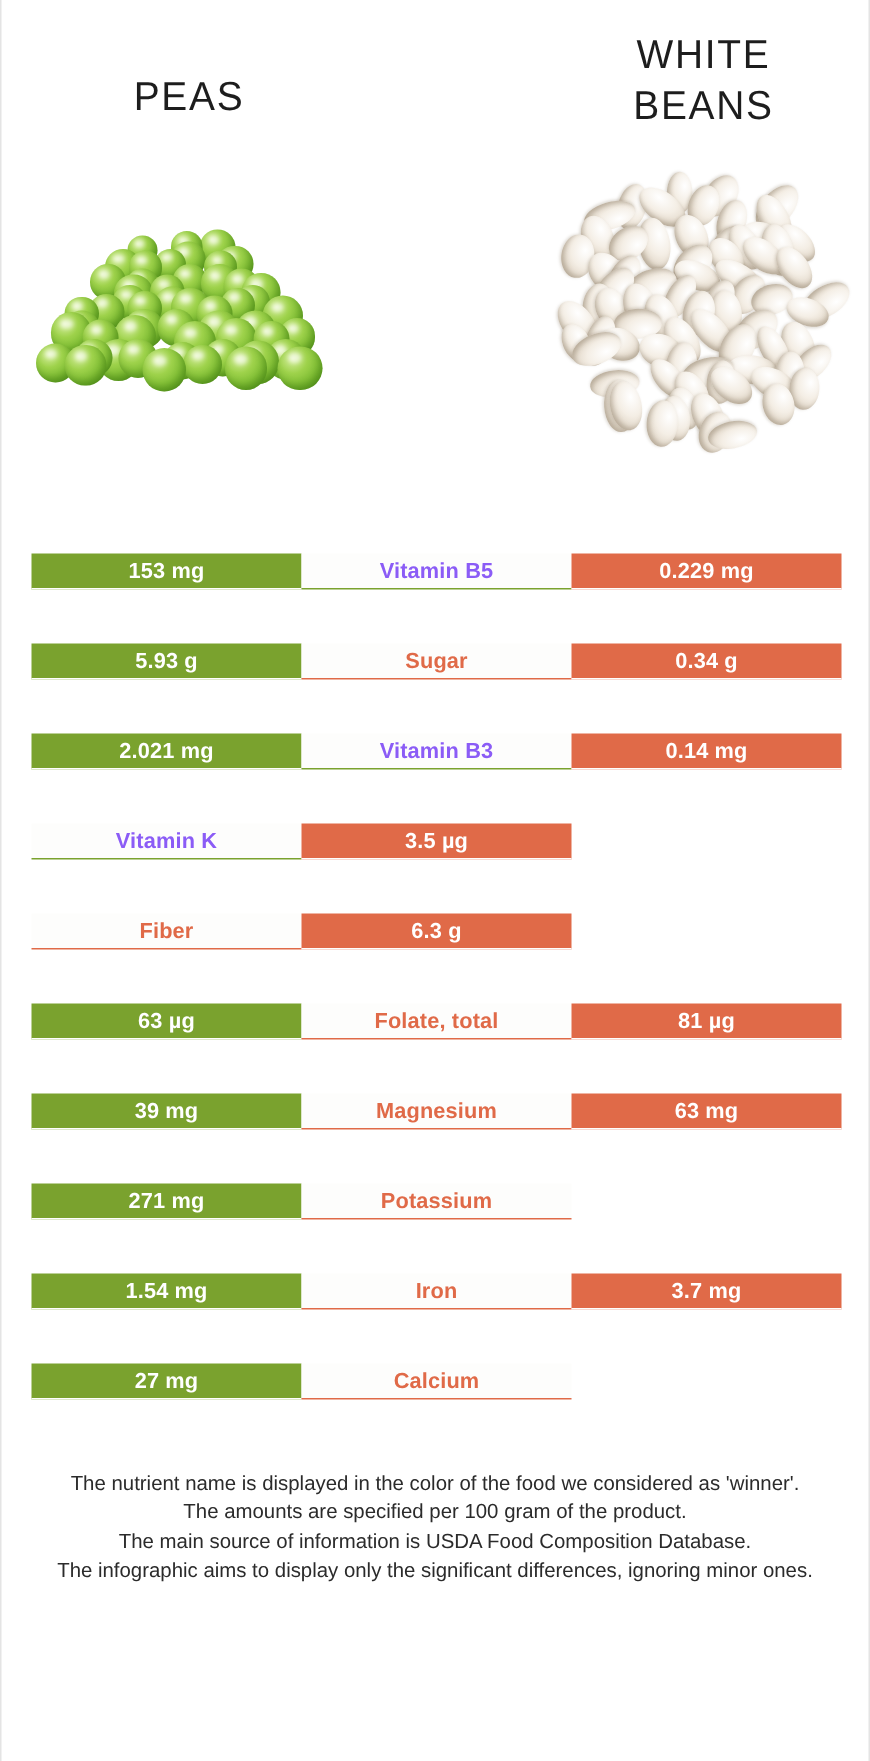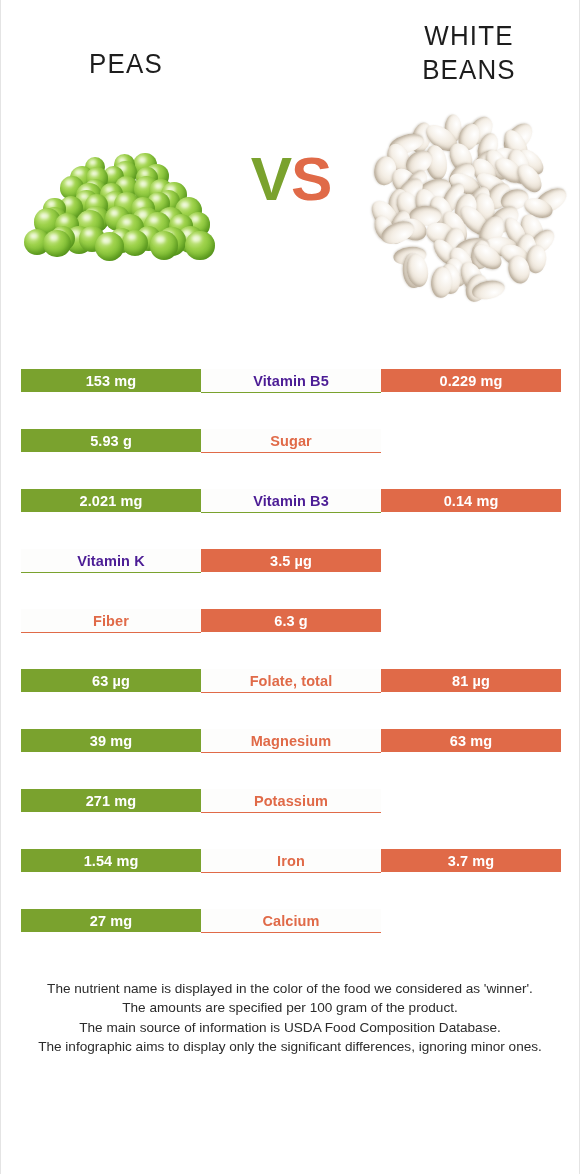--- a/index.html
+++ b/index.html
@@ -137,21 +137,21 @@
     background: #e06a48;
     color: #ffffff;
     border-bottom: 1px solid #ffffff;
   }
   .cell-mid {
     width: 180px;
     background: #fdfdfc;
     font-weight: 700;
     font-size: 14.5px;
   }
-  .row.win-left  .cell-mid { color: #4c1d95; border-bottom: 1px solid #7aa22e; }
+  .row.win-left  .cell-mid { color: #8b5cf6; border-bottom: 1px solid #7aa22e; }
   .row.win-right .cell-mid { color: #e06a48; border-bottom: 1px solid #e06a48; }
   .row:first-child .cell-mid { border-top: 1px solid transparent; }
 
   
   .footer {
     margin: 46px 26px 0 26px;
     text-align: center;
     font-size: 13.6px;
     line-height: 1.42;
     color: #2b2b2b;
@@ -221,23 +221,20 @@
           <div class="pea" style="left: 89.9px; top: 86.1px; width: 25.4px; height: 25.4px;"></div>
           <div class="pea" style="left: 4.5px; top: 86.7px; width: 26.6px; height: 26.6px;"></div>
           <div class="pea" style="left: 102.5px; top: 87.7px; width: 26px; height: 26px;"></div>
           <div class="pea" style="left: 24.3px; top: 87.8px; width: 27.7px; height: 27.7px;"></div>
           <div class="pea" style="left: 166px; top: 88.6px; width: 29.5px; height: 29.5px;"></div>
           <div class="pea" style="left: 130.5px; top: 89px; width: 28.8px; height: 28.8px;"></div>
           <div class="pea" style="left: 76px; top: 90px; width: 29.4px; height: 29.4px;"></div>
         </div>
     </div>
 
-    <div class="vs">
-      <span class="v">V</span><span class="s">S</span>
-    </div>
 
     <div class="hero-cell hero-right">
       <div class="beans-wrap" id="beans-wrap">
           <div class="bean" style="left: 70.4px; top: 7.7px; width: 28.1px; height: 17px; transform: rotate(90.9deg);"></div>
           <div class="bean" style="left: 95.9px; top: 8.3px; width: 30.3px; height: 21.3px; transform: rotate(124.3deg);"></div>
           <div class="bean" style="left: 85.6px; top: 15.1px; width: 28px; height: 20px; transform: rotate(111.4deg);"></div>
           <div class="bean" style="left: 37.1px; top: 15.7px; width: 30.7px; height: 19.1px; transform: rotate(106.2deg);"></div>
           <div class="bean" style="left: 54.6px; top: 15.9px; width: 34.8px; height: 20.3px; transform: rotate(35.2deg);"></div>
           <div class="bean" style="left: 132.4px; top: 16.4px; width: 34.6px; height: 20.6px; transform: rotate(131.8deg);"></div>
           <div class="bean" style="left: 20px; top: 22.7px; width: 35px; height: 17.8px; transform: rotate(164.1deg);"></div>
@@ -316,20 +313,21 @@
 
   <div class="table" id="comparison-table">
       <div class="row win-left">
         <div class="cell cell-left">153 mg</div>
         <div class="cell cell-mid">Vitamin B5</div>
         <div class="cell cell-right">0.229 mg</div>
       </div>
       <div class="row win-right">
         <div class="cell cell-left">5.93 g</div>
         <div class="cell cell-mid">Sugar</div>
+        <div class="cell cell-right">0.34 g</div>
       </div>
       <div class="row win-left">
         <div class="cell cell-left">2.021 mg</div>
         <div class="cell cell-mid">Vitamin B3</div>
         <div class="cell cell-right">0.14 mg</div>
       </div>
       <div class="row win-left">
         <div class="cell cell-mid">Vitamin K</div>
         <div class="cell cell-right">3.5 µg</div>
       </div>

